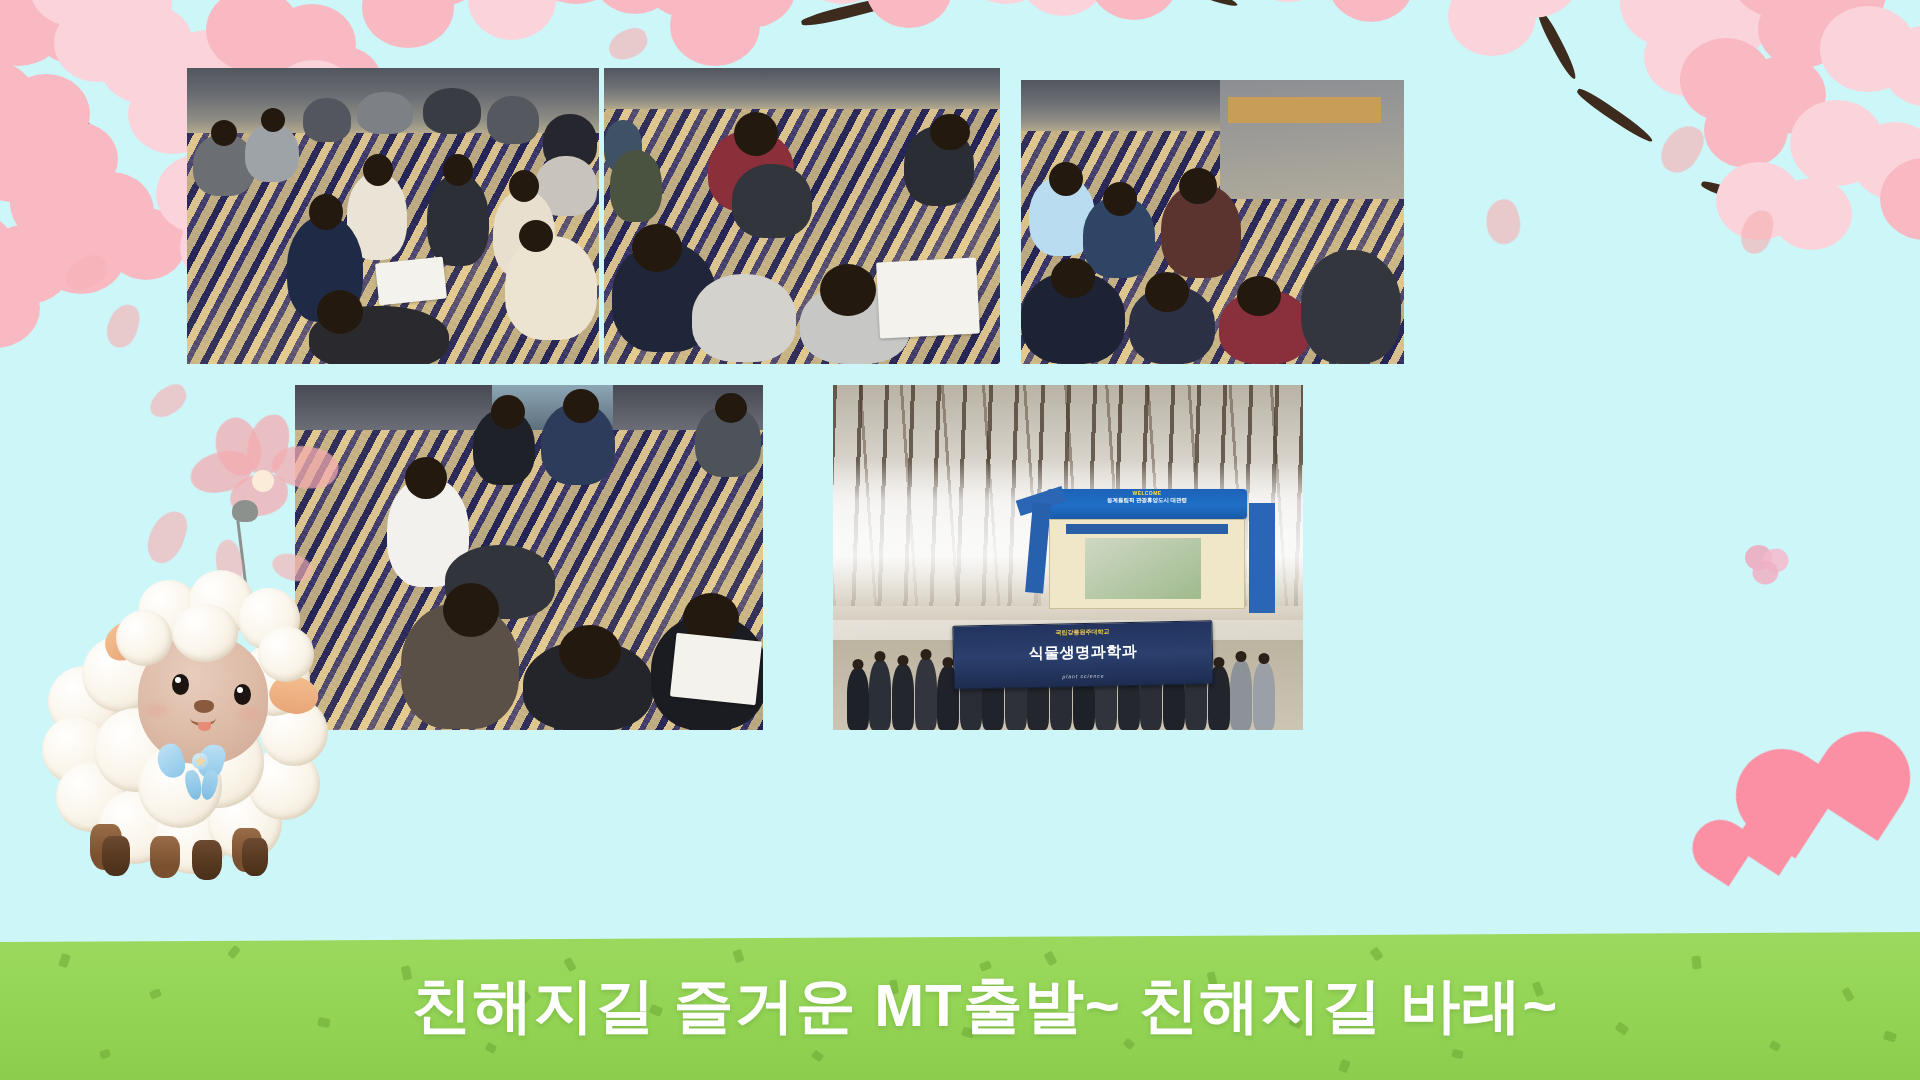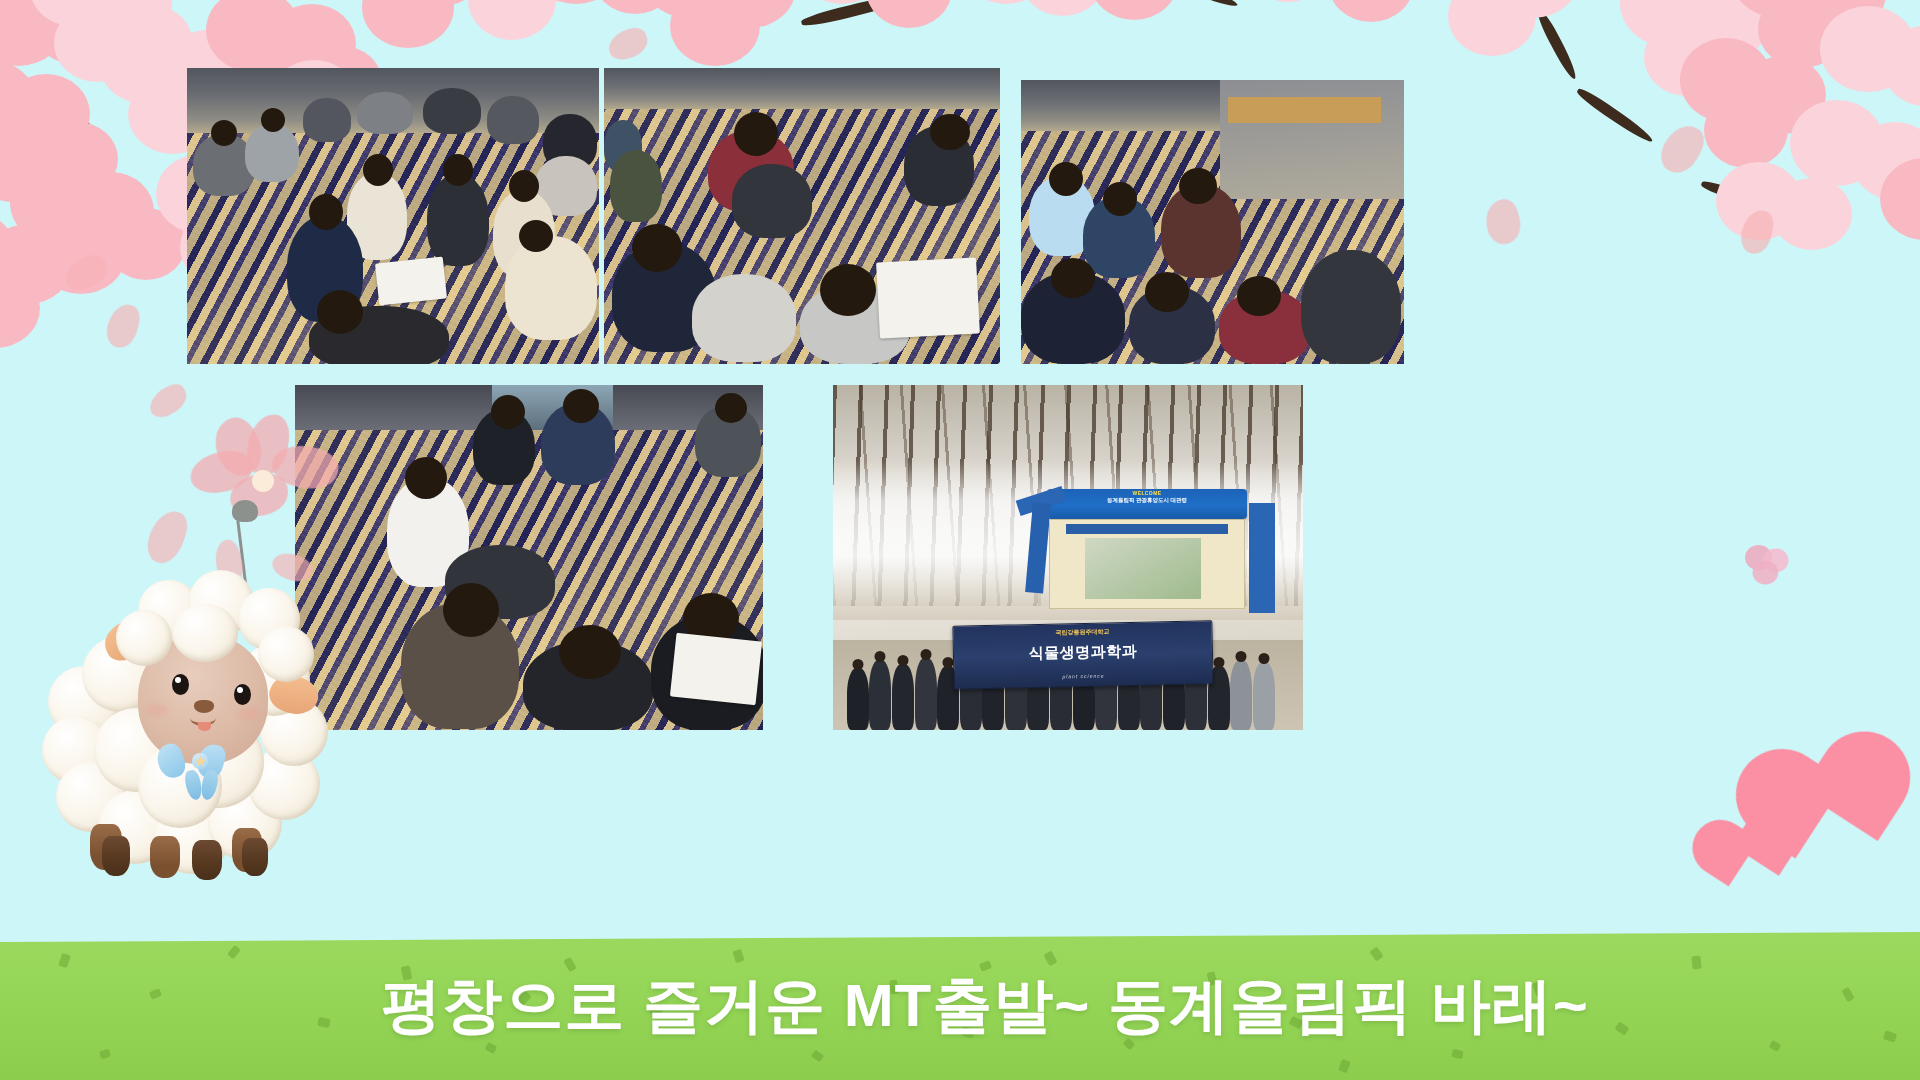--- a/index.html
+++ b/index.html
@@ -578,16 +578,16 @@
     <span class="conf" style="left:1616px;top:92px;  width:12px; height:9px;  transform:rotate(34deg);"></span>
     <span class="conf" style="left:1692px;top:24px;  width:9px;  height:13px; transform:rotate(-6deg);"></span>
     <span class="conf" style="left:1770px;top:110px; width:10px; height:8px;  transform:rotate(28deg);"></span>
     <span class="conf" style="left:1844px;top:56px;  width:8px;  height:13px; transform:rotate(-30deg);"></span>
     <span class="conf" style="left:1884px;top:100px; width:12px; height:9px;  transform:rotate(18deg);"></span>
     <span class="conf" style="left:100px; top:118px; width:10px; height:8px;  transform:rotate(-16deg);"></span>
     <span class="conf" style="left:520px; top:60px;  width:9px;  height:12px; transform:rotate(44deg);"></span>
     <span class="conf" style="left:980px; top:30px;  width:11px; height:8px;  transform:rotate(-22deg);"></span>
     <span class="conf" style="left:1340px;top:128px; width:9px;  height:12px; transform:rotate(20deg);"></span>
 
-    <div class="caption">평창으로 즐거운 MT출발~ 동계올림픽 바래~</div>
+    <div class="caption">친해지길 즐거운 MT출발~ 친해지길 바래~</div>
   </div>
 
 </div>
 
 </body></html>

